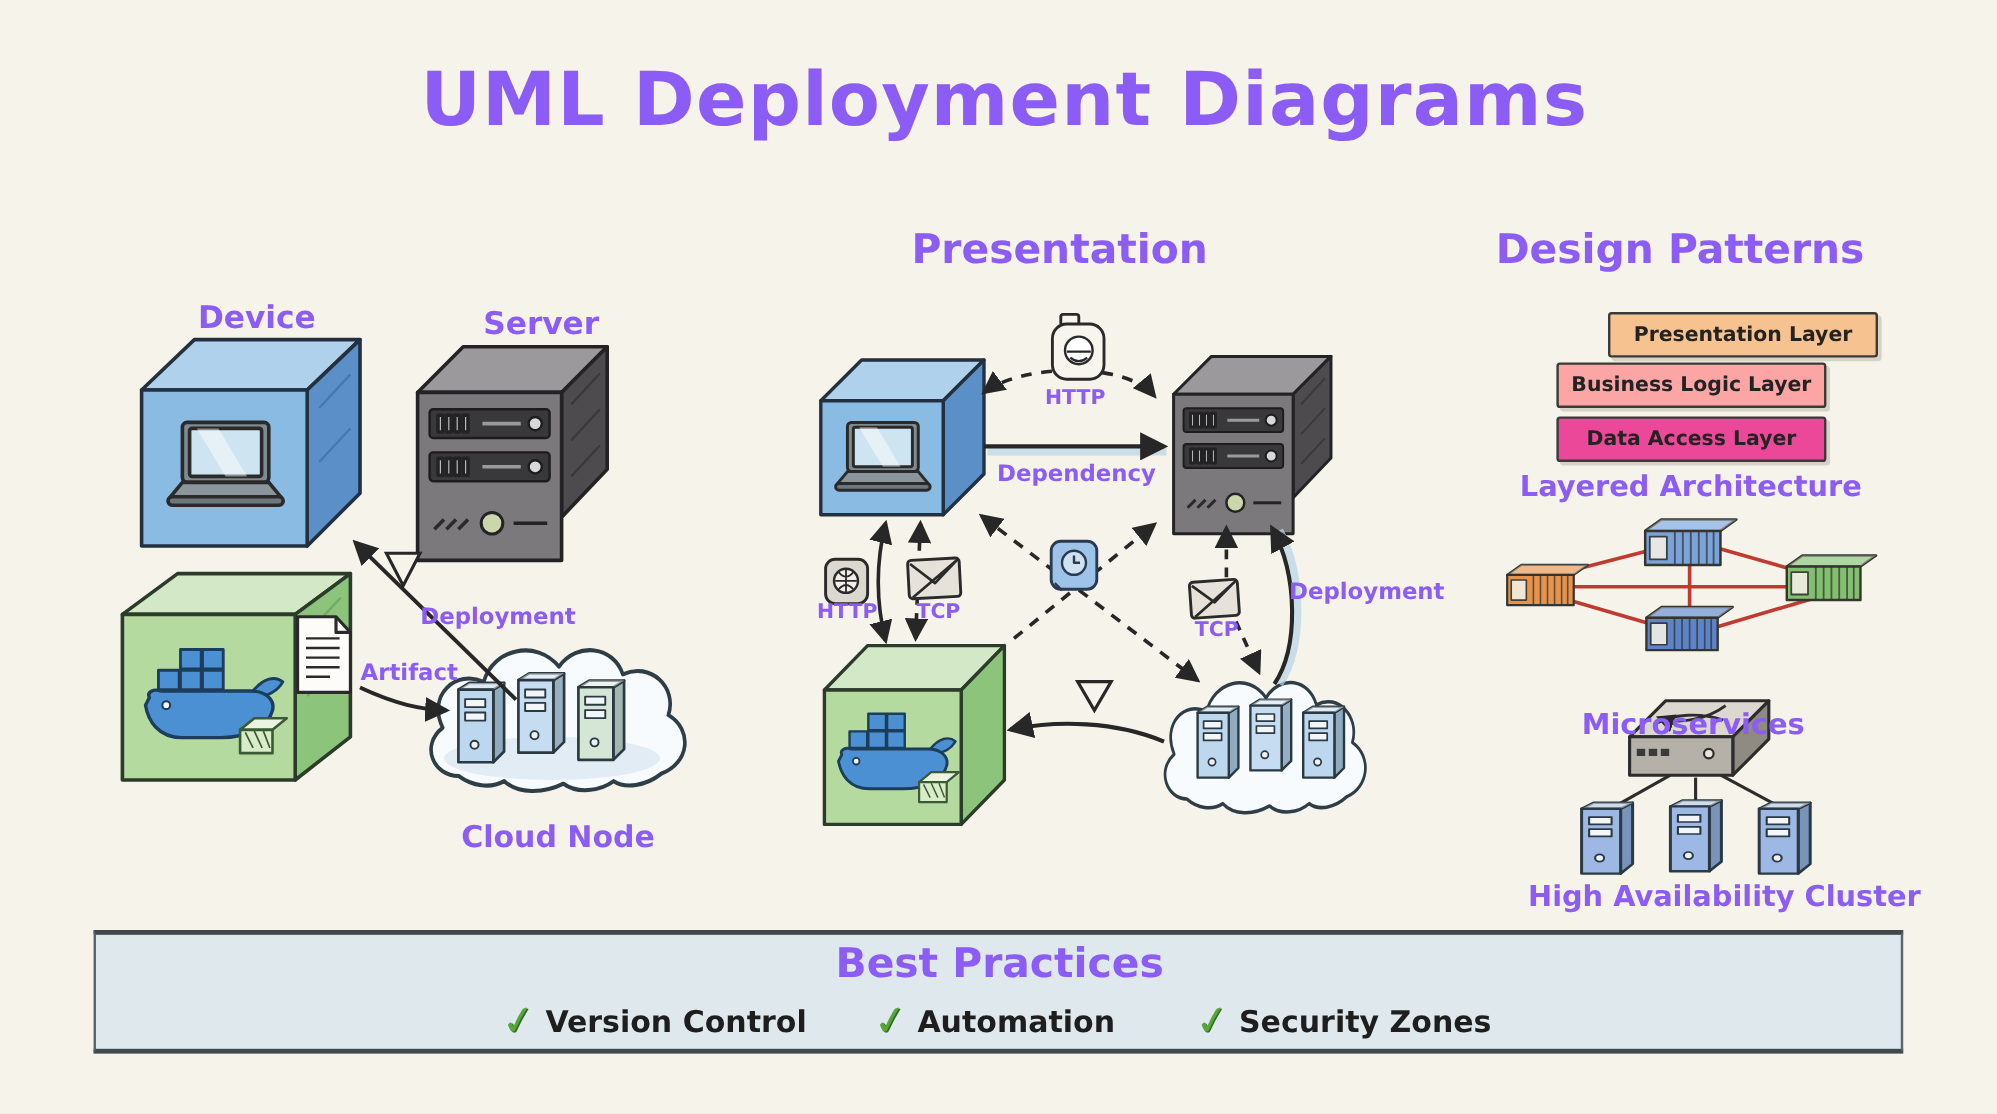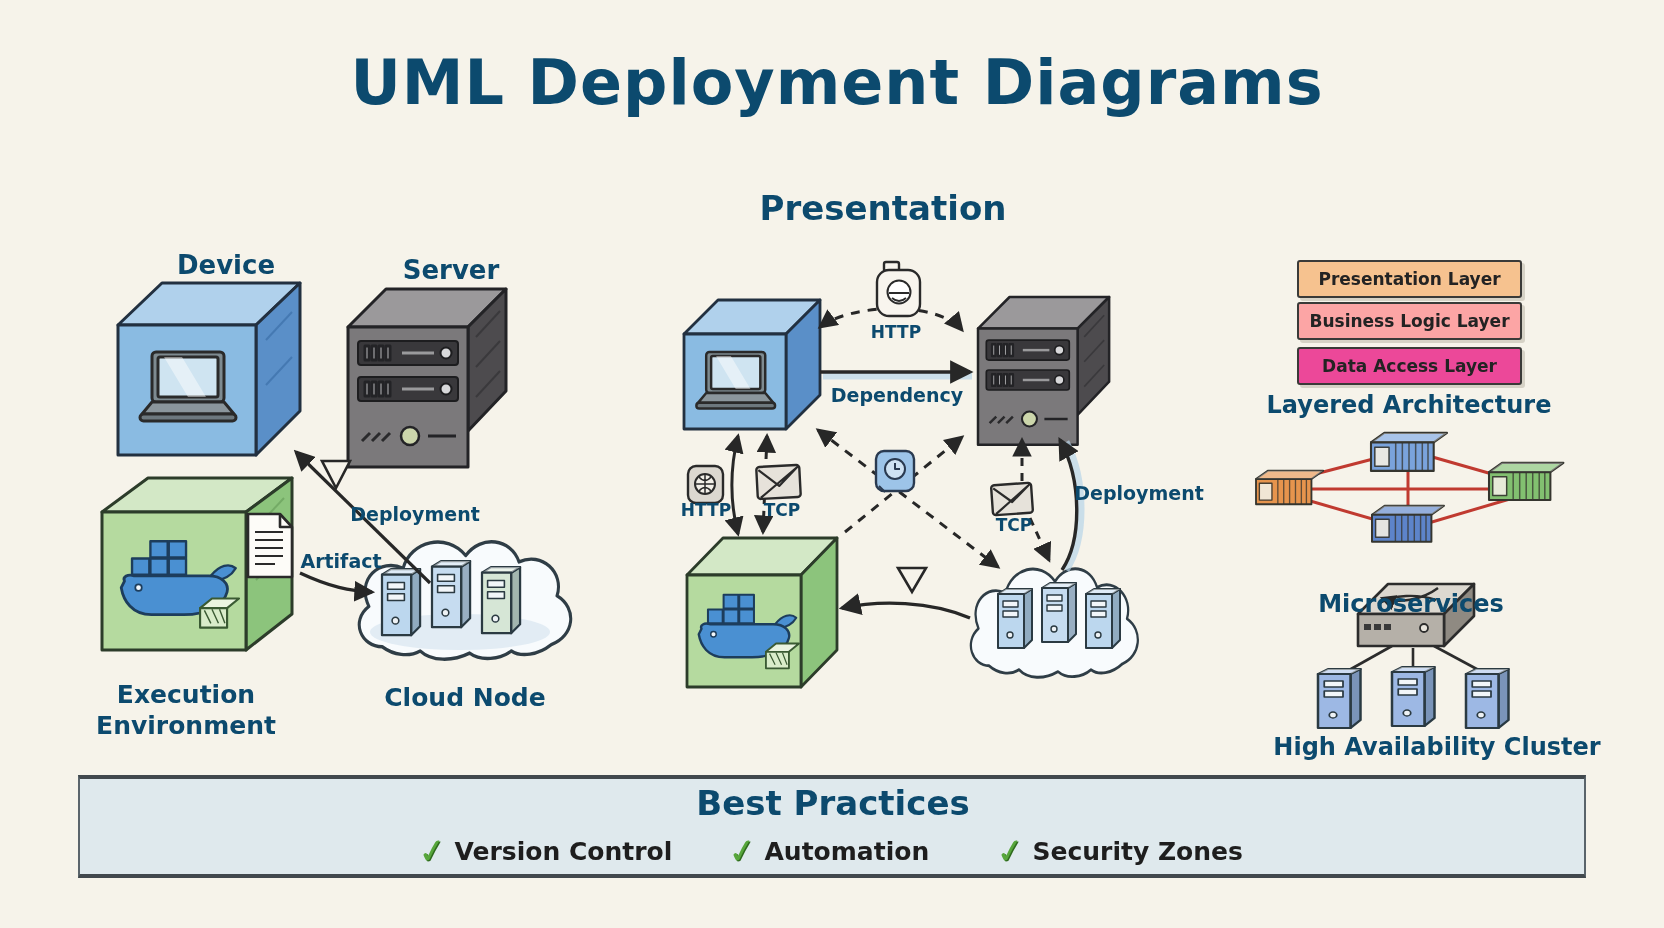--- a/index.html
+++ b/index.html
@@ -1,19 +1,19 @@
 <!DOCTYPE html>
 <html><head>
 <meta charset="utf-8">
 <style>
   html,body{margin:0;padding:0;background:#e9e6de;}
   .stage{position:relative;width:1664px;height:928px;background:#f6f3ea;overflow:hidden;
          font-family:"DejaVu Sans","Liberation Sans",sans-serif;color:#232323;}
   svg.art{position:absolute;left:0;top:0;}
-  .lbl{position:absolute;transform:translateX(-50%);white-space:nowrap;font-weight:bold;color:#0c4a6e;}
+  .lbl{position:absolute;transform:translateX(-50%);white-space:nowrap;font-weight:bold;color:#8b5cf6;}
   .title{font-size:62px;letter-spacing:1px;}
   .colhead{font-size:34px;}
   .nodelbl{font-size:26px;}
   .caplbl{font-size:25px;}
   .wraplbl{white-space:normal;text-align:center;width:200px;line-height:1.22;}
   .edgelbl{font-size:19px;}
   .smalllbl{font-size:17px;}
   .cap3{font-size:24px;}
   .layerbox{position:absolute;left:1297px;width:221px;height:34px;border:2.5px solid #3a3a38;
             border-radius:3px;display:flex;align-items:center;justify-content:center;
@@ -262,36 +262,36 @@
     </g>
     <use href="#tower" transform="translate(1318,668) scale(1.25,1.0)" color="#9db8e4"></use>
     <use href="#tower" transform="translate(1392,666) scale(1.25,1.0)" color="#9db8e4"></use>
     <use href="#tower" transform="translate(1466,668) scale(1.25,1.0)" color="#9db8e4"></use>
   </g>
 </svg>
 
 <div class="lbl title" style="left:837px;top:46px;">UML Deployment Diagrams</div>
 
 <div class="lbl colhead" style="left:883px;top:188px;">Presentation</div>
-
-<div class="lbl nodelbl" style="left:214px;top:250px;margin-left:12px;">Device</div>
+<div class="lbl colhead" style="left:1400px;top:188px;">Design Patterns</div>
+
+<div class="lbl nodelbl" style="left:214px;top:250px;">Device</div>
 <div class="lbl nodelbl" style="left:451px;top:255px;">Server</div>
 <div class="lbl edgelbl" style="left:415px;top:503px;">Deployment</div>
 <div class="lbl edgelbl" style="left:341px;top:550px;">Artifact</div>
-<div class="lbl caplbl wraplbl" style="left:186px;top:680px;">Execution Environment</div>
 <div class="lbl caplbl" style="left:465px;top:683px;">Cloud Node</div>
 
 <div class="lbl smalllbl" style="left:896px;top:322px;">HTTP</div>
 <div class="lbl edgelbl" style="left:897px;top:384px;">Dependency</div>
 <div class="lbl smalllbl" style="left:706px;top:500px;">HTTP</div>
 <div class="lbl smalllbl" style="left:782px;top:500px;">TCP</div>
 <div class="lbl smalllbl" style="left:1014px;top:515px;">TCP</div>
 <div class="lbl edgelbl" style="left:1139px;top:482px;">Deployment</div>
 
-<div class="layerbox" style="top: 260px; background: rgb(246, 194, 143);">
+<div class="layerbox" style="top: 260px; background: rgb(246, 194, 143); margin-left: 43px;">
   <span>Presentation Layer</span>
 </div>
 <div class="layerbox" style="top: 302px; background: #fca5a5;">
   <span>Business Logic Layer</span>
 </div>
 <div class="layerbox" style="top: 347px; background: #ec4899;">
   <span>Data Access Layer</span>
 </div>
 <div class="lbl cap3" style="left:1409px;top:391px;">Layered Architecture</div>
 <div class="lbl cap3" style="left:1411px;top:554px;margin-top:36px;">Microservices</div>

